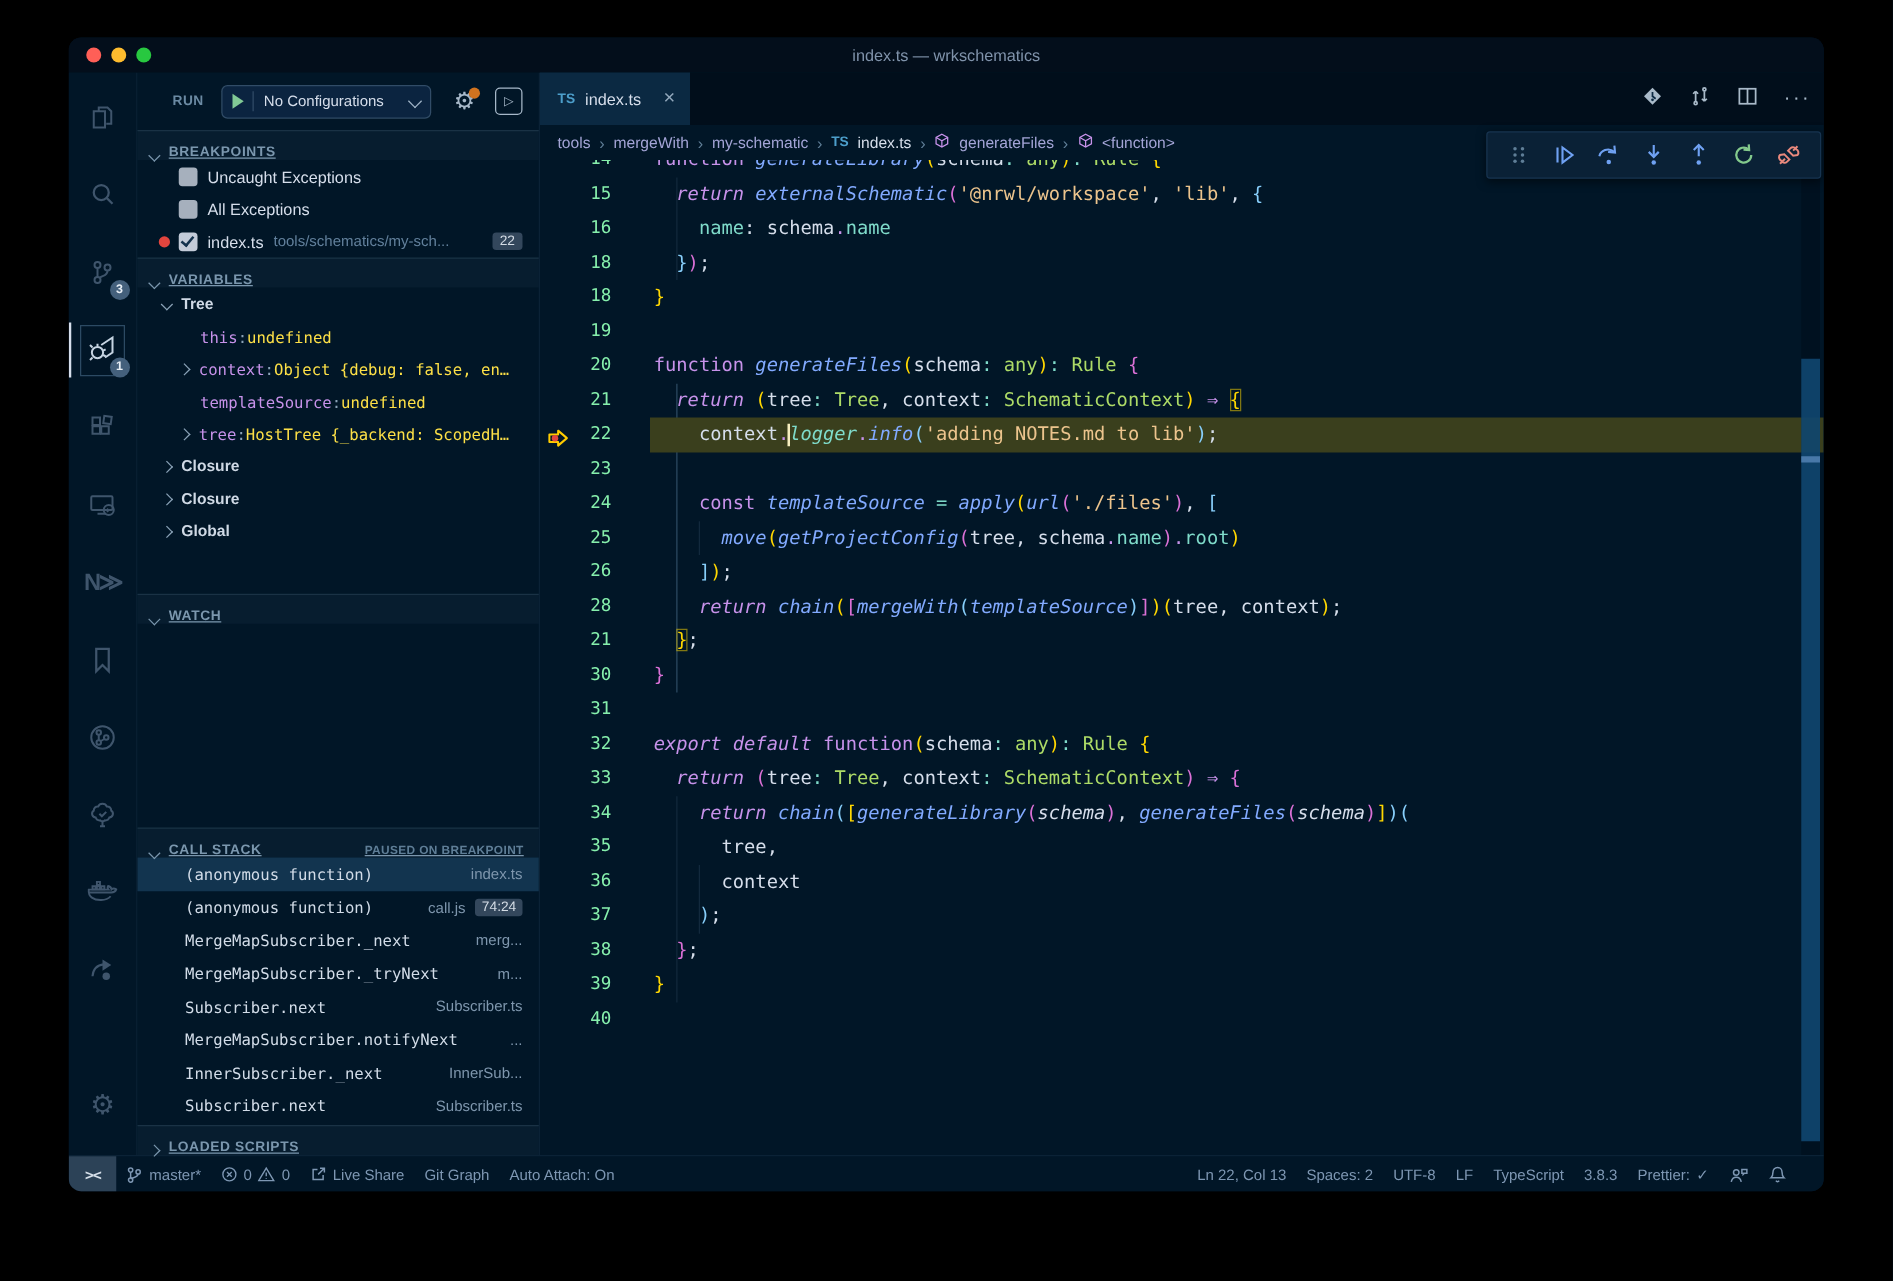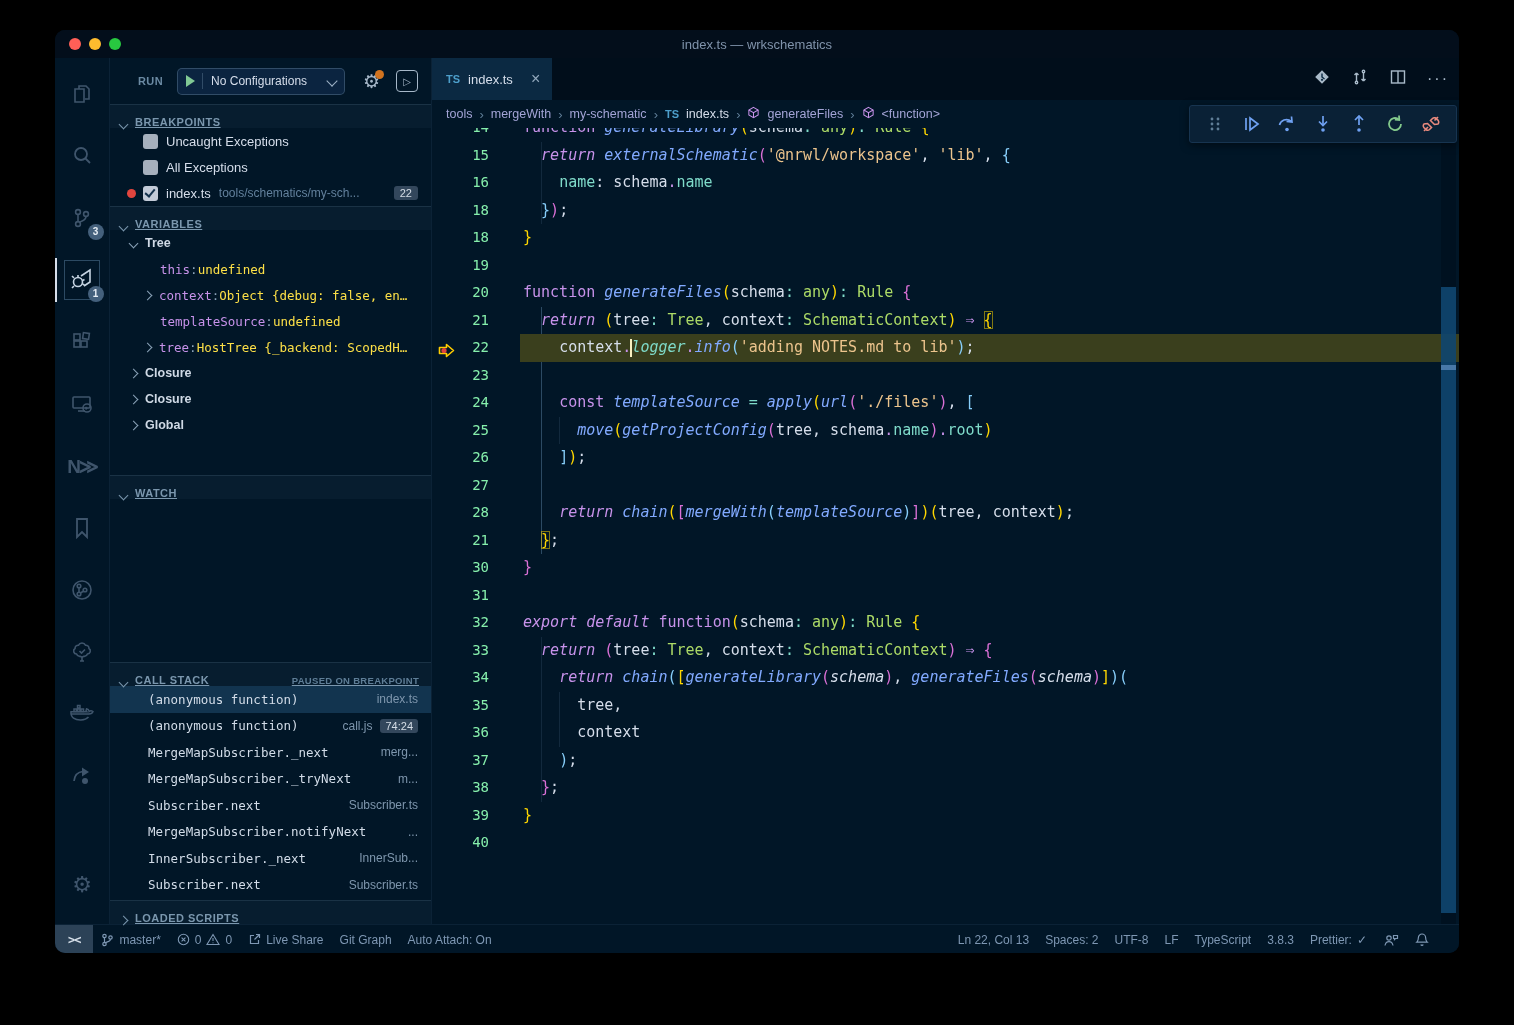--- a/index.html
+++ b/index.html
@@ -417,21 +417,20 @@
             <div class="code-line"><span class="line-num">20</span><span class="line-text"><span class="tok-k">function</span><span> </span><span class="tok-f">generateFiles</span><span class="tok-g">(</span><span class="tok-v">schema</span><span class="tok-p">:</span><span> </span><span class="tok-t">any</span><span class="tok-g">)</span><span class="tok-p">:</span><span> </span><span class="tok-t">Rule</span><span> </span><span class="tok-o">{</span></span></div>
             <div class="code-line"><span class="line-num">21</span><span class="line-text"><span>  </span><span class="tok-ki">return</span><span> </span><span class="tok-g">(</span><span class="tok-v">tree</span><span class="tok-p">:</span><span> </span><span class="tok-t">Tree</span><span class="tok-w">,</span><span> </span><span class="tok-v">context</span><span class="tok-p">:</span><span> </span><span class="tok-t">SchematicContext</span><span class="tok-g">)</span><span> </span><span class="tok-arr">⇒</span><span> </span><span class="tok-gm">{</span></span></div>
             <div class="code-line"><div class="cur-bg"></div><span class="bp-arrow"><svg width="17" height="15" viewBox="0 0 17 15">
                   <path d="M1.5 4.5h7v-3l7 6-7 6v-3h-7z" fill="none" stroke="#ffcc00" stroke-width="1.6" stroke-linejoin="round"></path>
                   <circle cx="6" cy="7.5" r="2.6" fill="#e2453e"></circle>
                 </svg></span><span class="line-num">22</span><span class="line-text"><span>    </span><span class="tok-v">context</span><span class="tok-d">.</span><span class="caret"></span><span class="tok-pi">logger</span><span class="tok-d">.</span><span class="tok-f">info</span><span class="tok-b">(</span><span class="tok-s">'adding NOTES.md to lib'</span><span class="tok-b">)</span><span class="tok-w">;</span></span></div>
             <div class="code-line"><span class="line-num">23</span><span class="line-text"></span></div>
             <div class="code-line"><span class="line-num">24</span><span class="line-text"><span>    </span><span class="tok-k">const</span><span> </span><span class="tok-f">templateSource</span><span> </span><span class="tok-p">=</span><span> </span><span class="tok-f">apply</span><span class="tok-g">(</span><span class="tok-f">url</span><span class="tok-o">(</span><span class="tok-s">'./files'</span><span class="tok-o">)</span><span class="tok-w">,</span><span> </span><span class="tok-b">[</span></span></div>
             <div class="code-line"><span class="line-num">25</span><span class="line-text"><span>      </span><span class="tok-f">move</span><span class="tok-g">(</span><span class="tok-f">getProjectConfig</span><span class="tok-o">(</span><span class="tok-v">tree</span><span class="tok-w">,</span><span> </span><span class="tok-v">schema</span><span class="tok-d">.</span><span class="tok-p">name</span><span class="tok-o">)</span><span class="tok-d">.</span><span class="tok-p">root</span><span class="tok-g">)</span></span></div>
             <div class="code-line"><span class="line-num">26</span><span class="line-text"><span>    </span><span class="tok-b">]</span><span class="tok-g">)</span><span class="tok-w">;</span></span></div>
-            <div class="code-line"><span class="line-num">27</span><span class="line-text"></span></div>
             <div class="code-line"><span class="line-num">28</span><span class="line-text"><span>    </span><span class="tok-ki">return</span><span> </span><span class="tok-f">chain</span><span class="tok-g">(</span><span class="tok-o">[</span><span class="tok-f">mergeWith</span><span class="tok-b">(</span><span class="tok-f">templateSource</span><span class="tok-b">)</span><span class="tok-o">]</span><span class="tok-g">)</span><span class="tok-g">(</span><span class="tok-v">tree</span><span class="tok-w">,</span><span> </span><span class="tok-v">context</span><span class="tok-g">)</span><span class="tok-w">;</span></span></div>
             <div class="code-line"><span class="line-num">21</span><span class="line-text"><span>  </span><span class="tok-gm">}</span><span class="tok-w">;</span></span></div>
             <div class="code-line"><span class="line-num">30</span><span class="line-text"><span class="tok-o">}</span></span></div>
             <div class="code-line"><span class="line-num">31</span><span class="line-text"></span></div>
             <div class="code-line"><span class="line-num">32</span><span class="line-text"><span class="tok-ki">export</span><span> </span><span class="tok-ki">default</span><span> </span><span class="tok-k">function</span><span class="tok-g">(</span><span class="tok-v">schema</span><span class="tok-p">:</span><span> </span><span class="tok-t">any</span><span class="tok-g">)</span><span class="tok-p">:</span><span> </span><span class="tok-t">Rule</span><span> </span><span class="tok-g">{</span></span></div>
             <div class="code-line"><span class="line-num">33</span><span class="line-text"><span>  </span><span class="tok-ki">return</span><span> </span><span class="tok-o">(</span><span class="tok-v">tree</span><span class="tok-p">:</span><span> </span><span class="tok-t">Tree</span><span class="tok-w">,</span><span> </span><span class="tok-v">context</span><span class="tok-p">:</span><span> </span><span class="tok-t">SchematicContext</span><span class="tok-o">)</span><span> </span><span class="tok-arr">⇒</span><span> </span><span class="tok-o">{</span></span></div>
             <div class="code-line"><span class="line-num">34</span><span class="line-text"><span>    </span><span class="tok-ki">return</span><span> </span><span class="tok-f">chain</span><span class="tok-b">(</span><span class="tok-g">[</span><span class="tok-f">generateLibrary</span><span class="tok-o">(</span><span class="tok-vi">schema</span><span class="tok-o">)</span><span class="tok-w">,</span><span> </span><span class="tok-f">generateFiles</span><span class="tok-o">(</span><span class="tok-vi">schema</span><span class="tok-o">)</span><span class="tok-g">]</span><span class="tok-b">)</span><span class="tok-b">(</span></span></div>
             <div class="code-line"><span class="line-num">35</span><span class="line-text"><span>      </span><span class="tok-v">tree</span><span class="tok-w">,</span></span></div>
             <div class="code-line"><span class="line-num">36</span><span class="line-text"><span>      </span><span class="tok-v">context</span></span></div>
             <div class="code-line"><span class="line-num">37</span><span class="line-text"><span>    </span><span class="tok-b">)</span><span class="tok-w">;</span></span></div>

